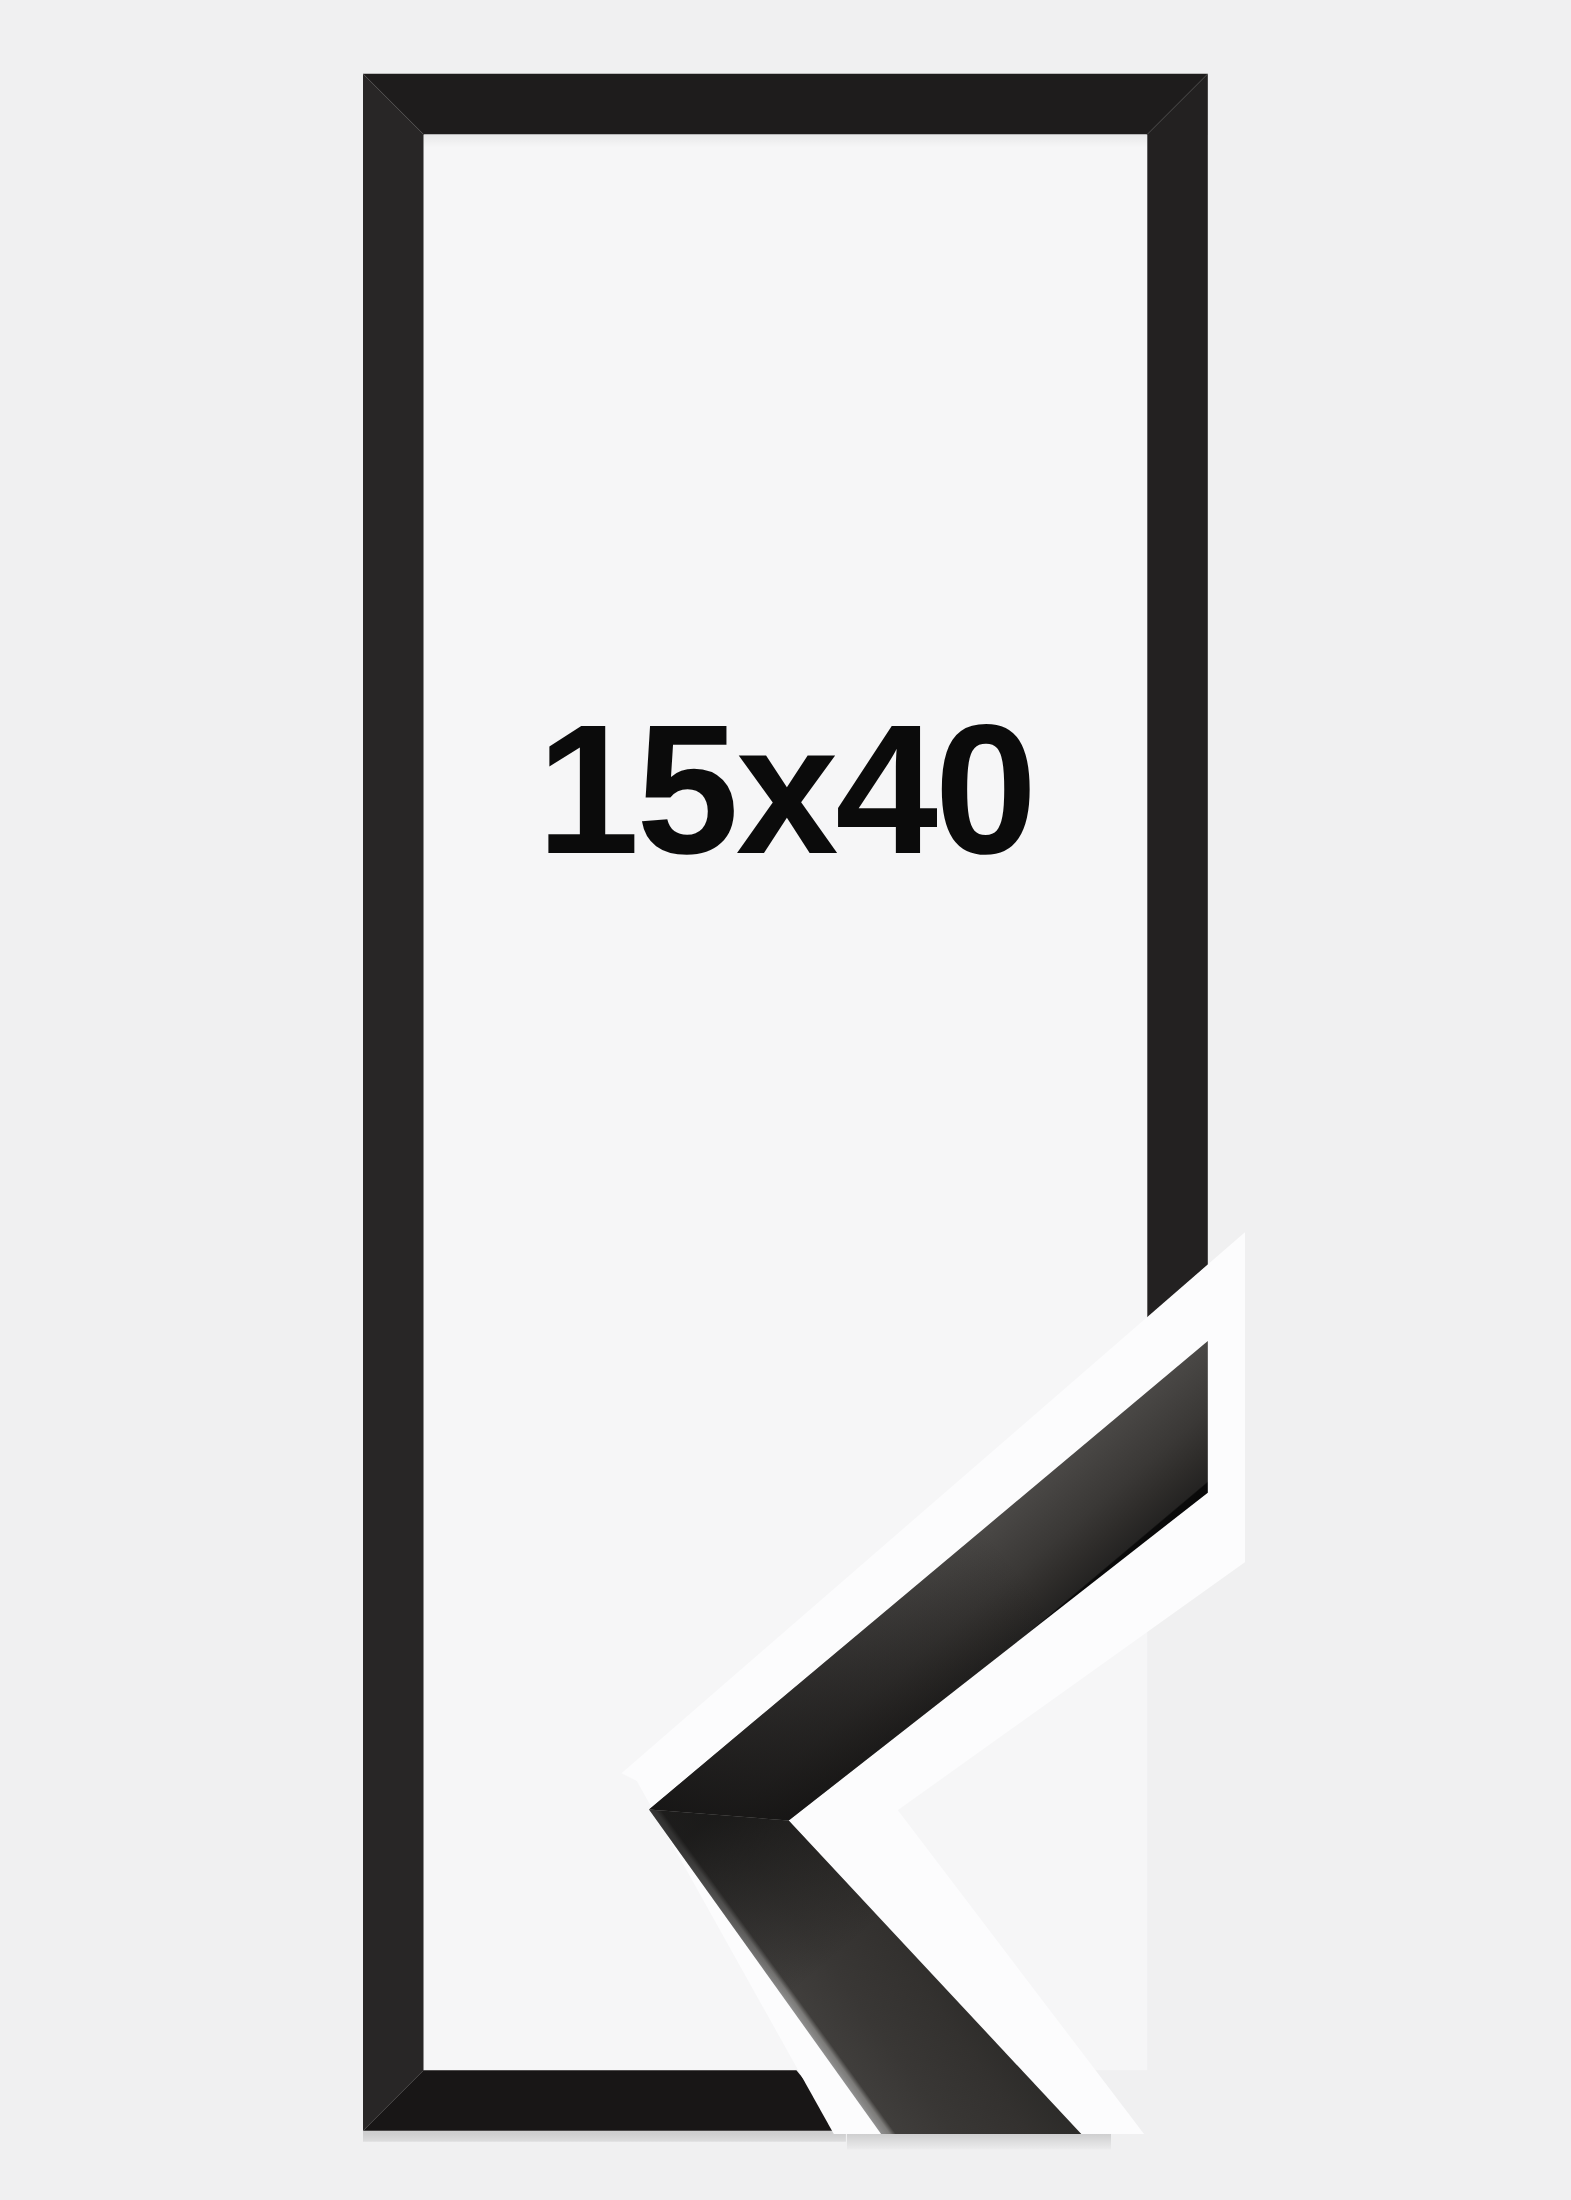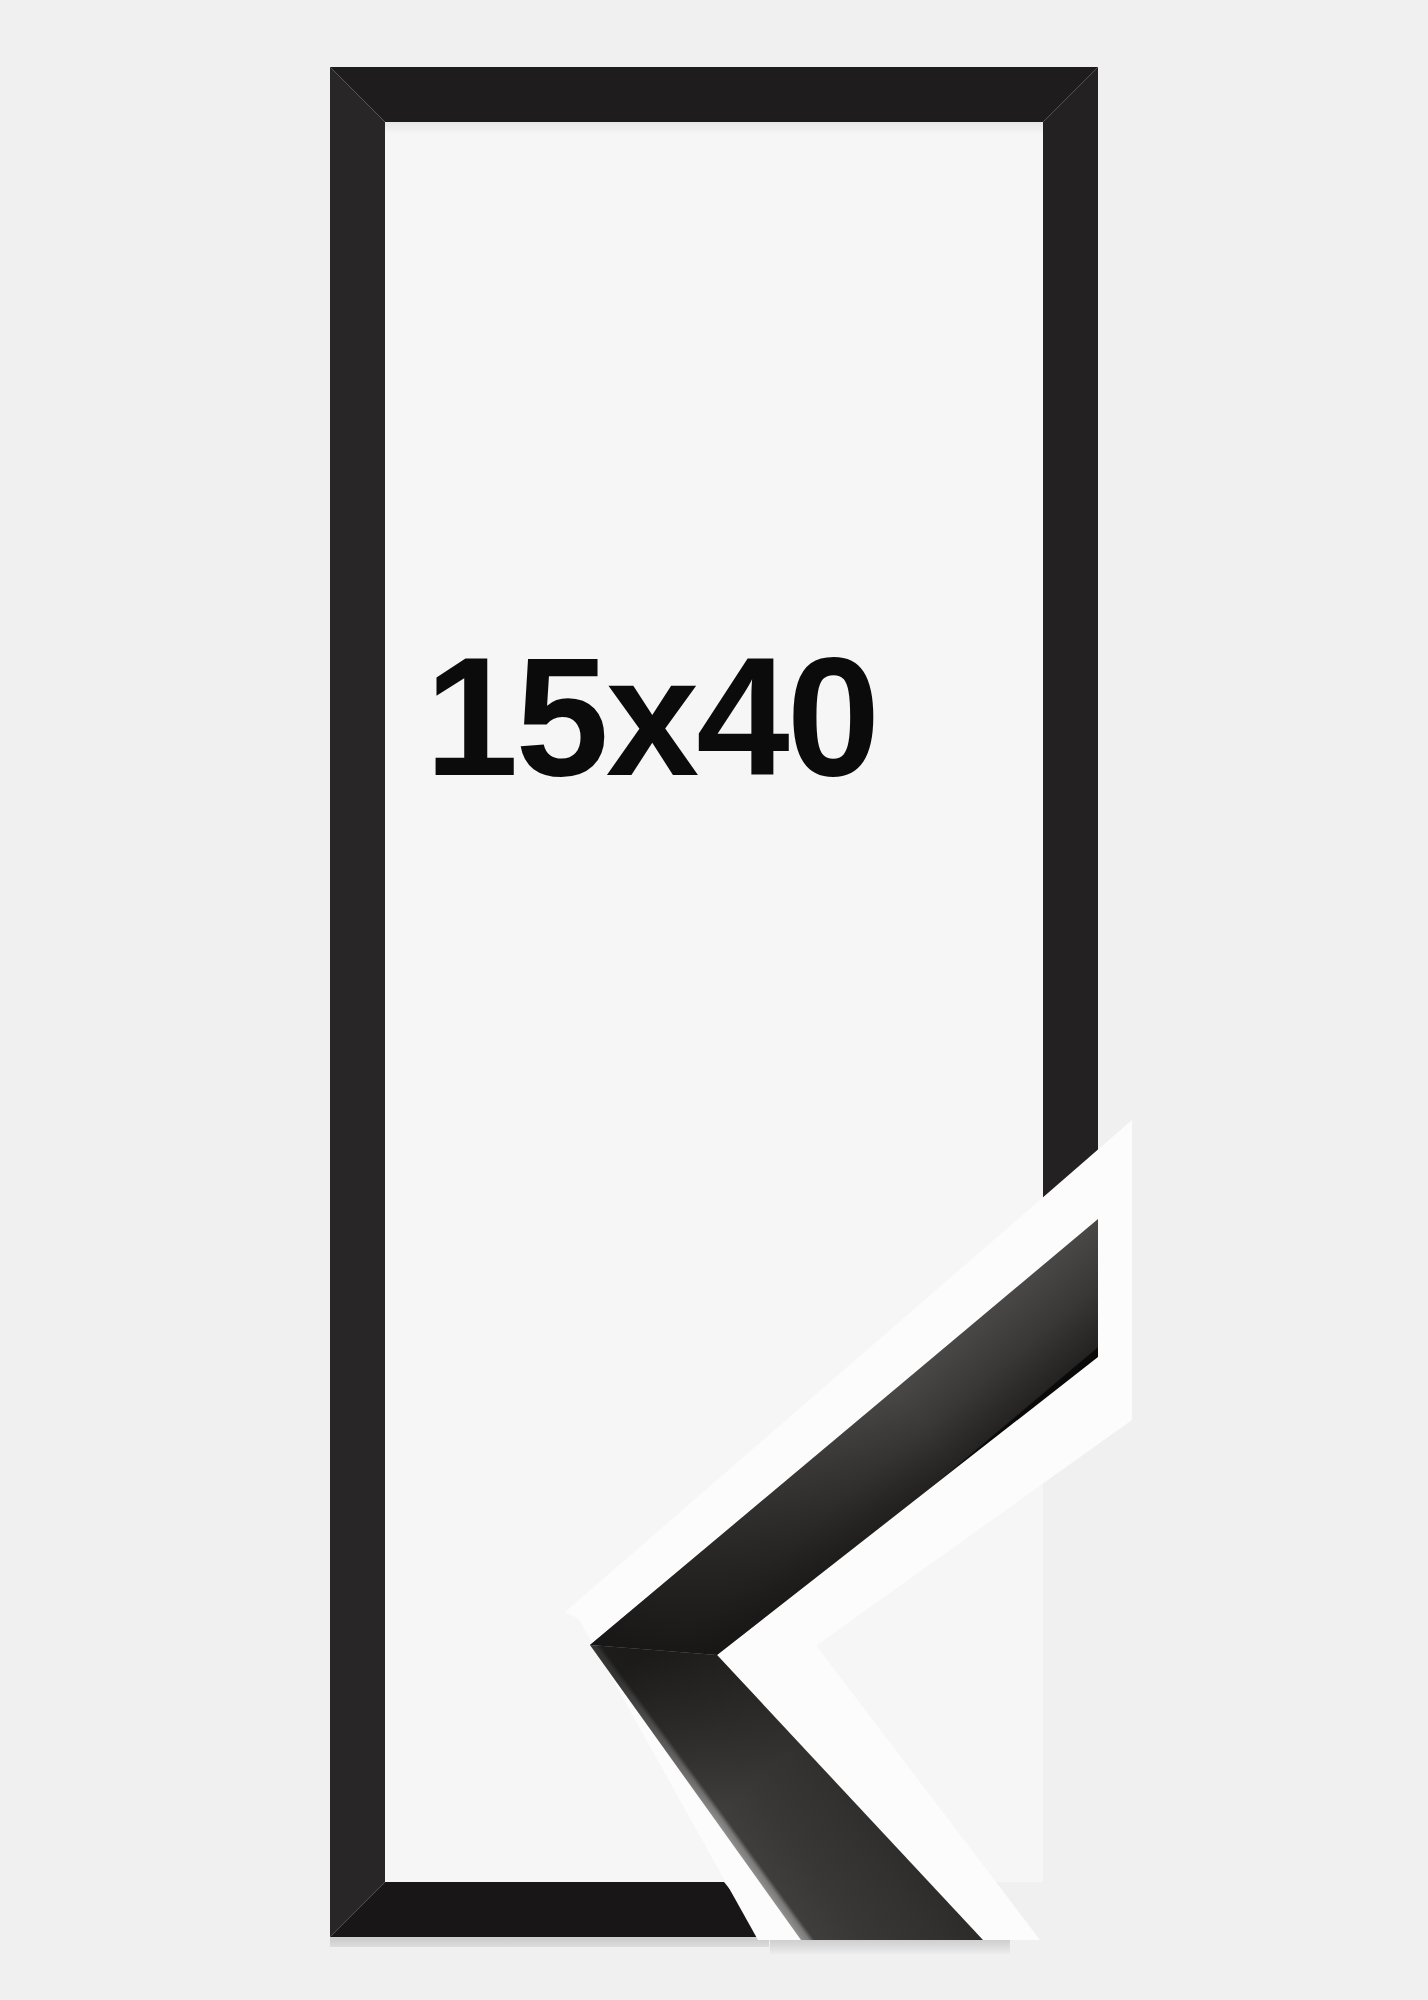--- a/index.html
+++ b/index.html
@@ -21,28 +21,27 @@
     top: 0;
     width: 1428px;
     height: 2000px;
     display: block;
   }
   .size-label {
     position: absolute;
     left: 385px;
     top: 633px;
     width: 658px;
-    text-align: left;
+    text-align: center;
     font-size: 168px;
     line-height: 1;
     font-weight: 700;
     letter-spacing: -3px;
     color: #0b0b0b;
     user-select: none;
-    margin-left: 40px;
   }
 </style>
 </head>
 <body>
 
 <div class="stage">
 
   <svg class="frame-svg" viewBox="0 0 1428 2000" xmlns="http://www.w3.org/2000/svg">
 
     <defs>

